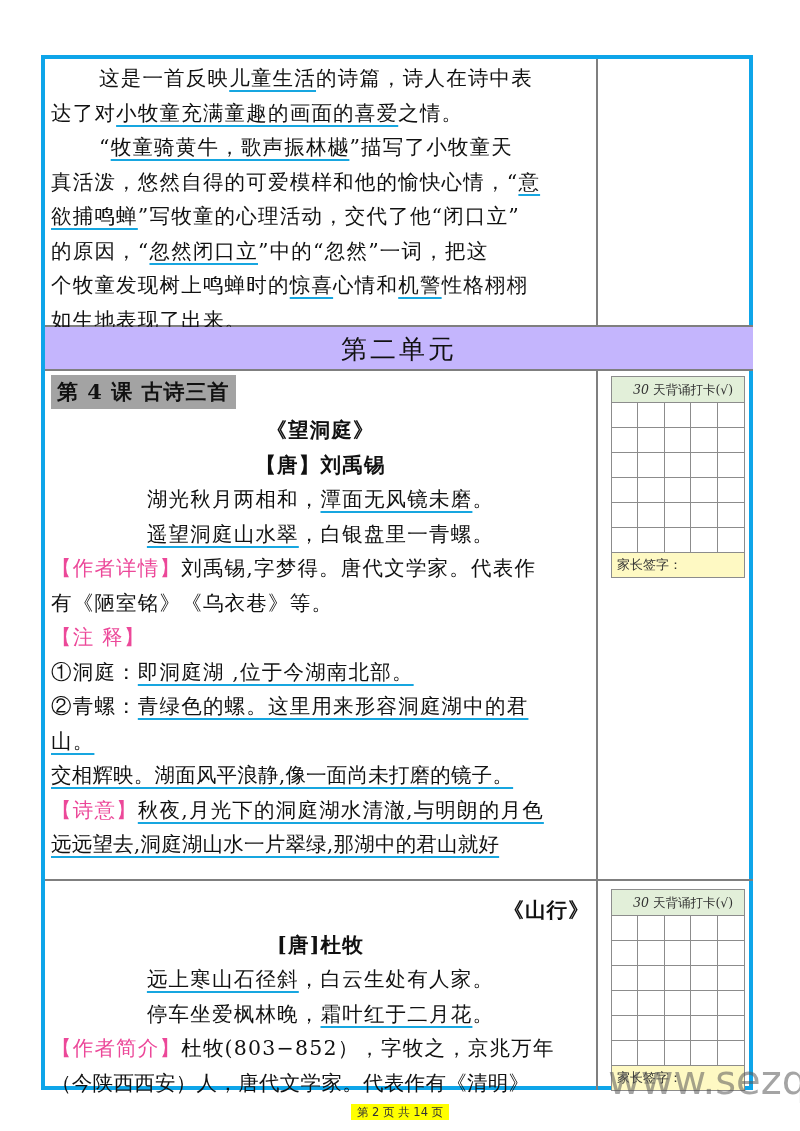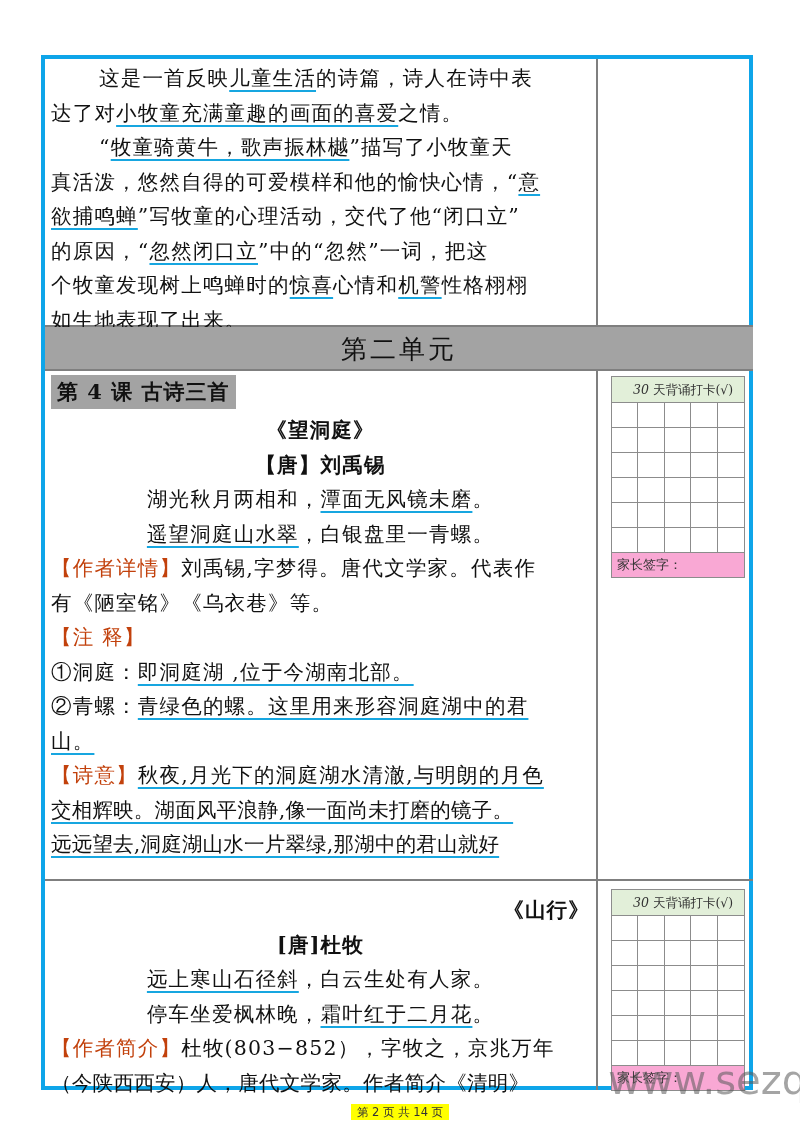--- a/index.html
+++ b/index.html
@@ -3,54 +3,54 @@
 <meta charset="utf-8">
 <style>
   html, body { margin: 0; padding: 0; background: #ffffff; }
   body { width: 800px; height: 1131px; position: relative; overflow: hidden;
          font-family: "DejaVu Serif", "Liberation Serif", serif; color: #111; }
 
   .page-table { position: absolute; left: 41px; top: 55px; width: 712px; height: 1035px;
                 border: 4px solid #0ea5e9; box-sizing: border-box; }
   .row { position: absolute; left: 0; width: 708px; box-sizing: border-box; }
   .row-1 { top: 0; height: 268px; border-bottom: 2px solid #7f7f7f; }
-  .row-band { top: 268px; height: 44px; background: #a3a3a3; border-bottom: 2px solid #7f7f7f; }
+  .row-band { top: 268px; height: 44px; background: #c4b5fd; border-bottom: 2px solid #7f7f7f; }
   .row-2 { top: 312px; height: 510px; border-bottom: 2px solid #7f7f7f; }
   .row-3 { top: 822px; height: 209px; }
 
   .cell-main { position: absolute; left: 0; top: 0; width: 553px; height: 100%;
                border-right: 2px solid #7f7f7f; box-sizing: border-box; padding: 0 6px; }
   .cell-side { position: absolute; left: 553px; top: 0; width: 155px; height: 100%; }
 
   .line { font-size: 20.5px; line-height: 34.5px; white-space: nowrap; letter-spacing: 1.2px; }
   .indent { padding-left: 48px; }
   .u { text-decoration: underline; text-decoration-color: #17a6e0; text-decoration-thickness: 2px;
        text-underline-offset: 5px; }
-  .blue { color: #c2410c; }
+  .blue { color: #ec4899; }
   .center { text-align: center; }
   .bold { font-weight: bold; }
 
   .band-title { width: 100%; text-align: center; font-size: 26px; line-height: 44px;
                 letter-spacing: 3px; }
 
   .lesson-tag { display: inline-block; background: #a3a3a3; font-weight: bold;
                 font-size: 21px; line-height: 34px; padding: 0 6px; margin-top: 4px;
                 letter-spacing: 1px; }
 
   .checkin { position: absolute; left: 13px; width: 134px; border: 1px solid #8c8c8c;
              box-sizing: border-box; background: #fff; }
   .checkin-head { background: #e2efd9; height: 25px; border-bottom: 1px solid #8c8c8c;
                   font-size: 12.5px; line-height: 25px; padding-left: 21px; color: #333;
                   font-family: "DejaVu Serif", serif; }
   .checkin-head .num { font-style: italic; }
   .grid { display: grid; grid-template-columns: repeat(5, 1fr); }
   .grid .cell { height: 25px; border-right: 1px solid #8c8c8c; border-bottom: 1px solid #8c8c8c;
                 box-sizing: border-box; }
   .grid .cell:nth-child(5n) { border-right: none; }
-  .checkin-foot { background: #f9a8d4; height: 24px; font-size: 13px; line-height: 24px;
+  .checkin-foot { background: #fef9c3; height: 24px; font-size: 13px; line-height: 24px;
                   padding-left: 5px; color: #333; }
 
   .watermark { position: absolute; left: 608px; top: 1057px; font-family: "DejaVu Sans", sans-serif;
                font-size: 40px; color: rgba(90,90,90,0.55); letter-spacing: 0px; }
 
   .footer { position: absolute; left: 0; width: 800px; top: 1101px; text-align: center; }
   .footer span.hl { background: #ffff00; font-size: 11.5px; padding: 1px 6px; color: #333;
                     font-family: "DejaVu Sans", sans-serif; }
 </style>
 </head>
@@ -92,24 +92,24 @@
       </div>
       <div class="line">有《陋室铭》《乌衣巷》等。</div>
       <div class="line blue">【注  释】</div>
       <div class="line">
         <span>①洞庭：</span><span class="u">即洞庭湖 ,位于今湖南北部。</span>
       </div>
       <div class="line">
         <span>②青螺：</span><span class="u">青绿色的螺。这里用来形容洞庭湖中的君</span>
       </div>
       <div class="line"><span class="u">山。</span></div>
+      <div class="line" style="letter-spacing:0.2px;"><span class="u">交相辉映。湖面风平浪静,像一面尚未打磨的镜子。</span></div>
       <div class="line">
         <span class="blue">【诗意】</span><span class="u">秋夜,月光下的洞庭湖水清澈,与明朗的月色</span>
       </div>
-      <div class="line" style="letter-spacing:0.2px;"><span class="u">交相辉映。湖面风平浪静,像一面尚未打磨的镜子。</span></div>
       <div class="line" style="letter-spacing:0.2px;"><span class="u">远远望去,洞庭湖山水一片翠绿,那湖中的君山就好</span></div>
     </div>
     <div class="cell-side">
       <div class="checkin" style="top:5px;">
         <div class="checkin-head"><span class="num">30</span><span> 天背诵打卡(√)</span></div>
         <div class="grid">
             <div class="cell"></div>
             <div class="cell"></div>
             <div class="cell"></div>
             <div class="cell"></div>
@@ -149,21 +149,21 @@
     <div class="cell-main">
       <div class="line center bold" style="margin-top:12px;text-align:right;">《山行》</div>
       <div class="line center bold">[唐]杜牧</div>
       <div id="p2-verses">
           <div class="line center"><span class="u">远上寒山石径斜</span><span>，白云生处有人家。</span></div>
           <div class="line center"><span>停车坐爱枫林晚，</span><span class="u">霜叶红于二月花</span><span>。</span></div>
         </div>
       <div class="line">
         <span class="blue">【作者简介】</span><span>杜牧(803−852），字牧之，京兆万年</span>
       </div>
-      <div class="line" style="letter-spacing:0.3px;">（今陕西西安）人，唐代文学家。作者简介《清明》</div>
+      <div class="line" style="letter-spacing:0.3px;">（今陕西西安）人，唐代文学家。代表作有《清明》</div>
     </div>
     <div class="cell-side">
       <div class="checkin" style="top:8px;">
         <div class="checkin-head"><span class="num">30</span><span> 天背诵打卡(√)</span></div>
         <div class="grid">
             <div class="cell"></div>
             <div class="cell"></div>
             <div class="cell"></div>
             <div class="cell"></div>
             <div class="cell"></div>

